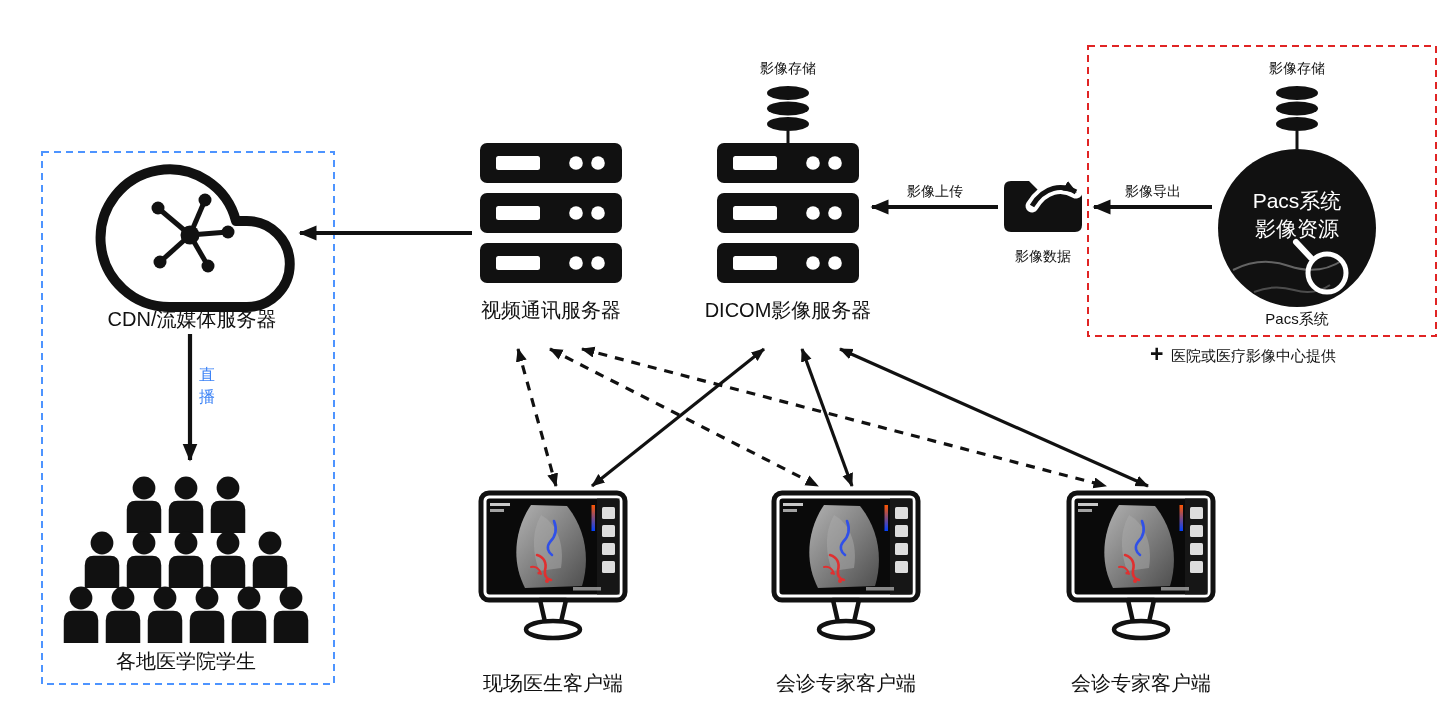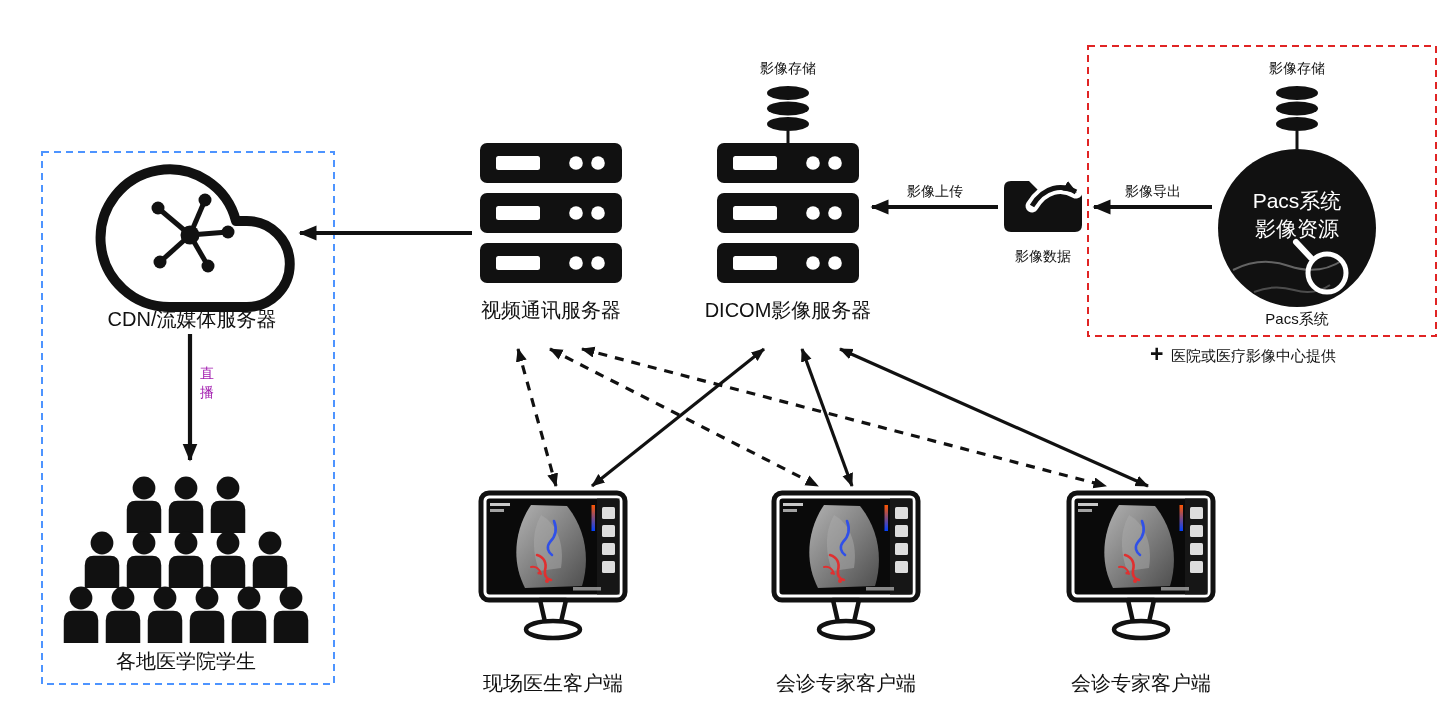--- a/index.html
+++ b/index.html
@@ -9,22 +9,22 @@
   text{font-family:"Liberation Sans","DejaVu Sans",sans-serif;fill:#111;}
   .lbl-main{font-size:20px;text-anchor:middle;}
   .lbl-sm{font-size:14px;text-anchor:middle;}
   .lbl-cap{font-size:15px;text-anchor:middle;}
   .pacs-t{font-size:21px;text-anchor:middle;fill:#ffffff;}
   .legend-plus{font-size:23px;font-weight:bold;}
   .legend-txt{font-size:15px;}
   .edge{stroke:#111;stroke-width:3.2;fill:none;}
   .edge.dashed{stroke-dasharray:9 8;}
   .edge.main{stroke-width:4.2;}
-  #live-label{position:absolute;left:199px;top:364px;width:16px;font-size:14px;
-              color:#a21caf;word-break:break-all;line-height:1.35;text-align:center;}
+  #live-label{position:absolute;left:199px;top:364px;width:16px;font-size:16px;
+              color:#3b82f6;word-break:break-all;line-height:1.35;text-align:center;}
 </style>
 </head>
 <body>
 
 <div id="stage">
 
 <svg width="1445" height="725" viewBox="0 0 1445 725">
   <defs>
     <marker id="ah-s" markerUnits="userSpaceOnUse" markerWidth="16" markerHeight="13" refX="12.5" refY="5.5" orient="auto-start-reverse">
       <path d="M0 0 L13.5 5.5 L0 11 Z" fill="#111"></path>

